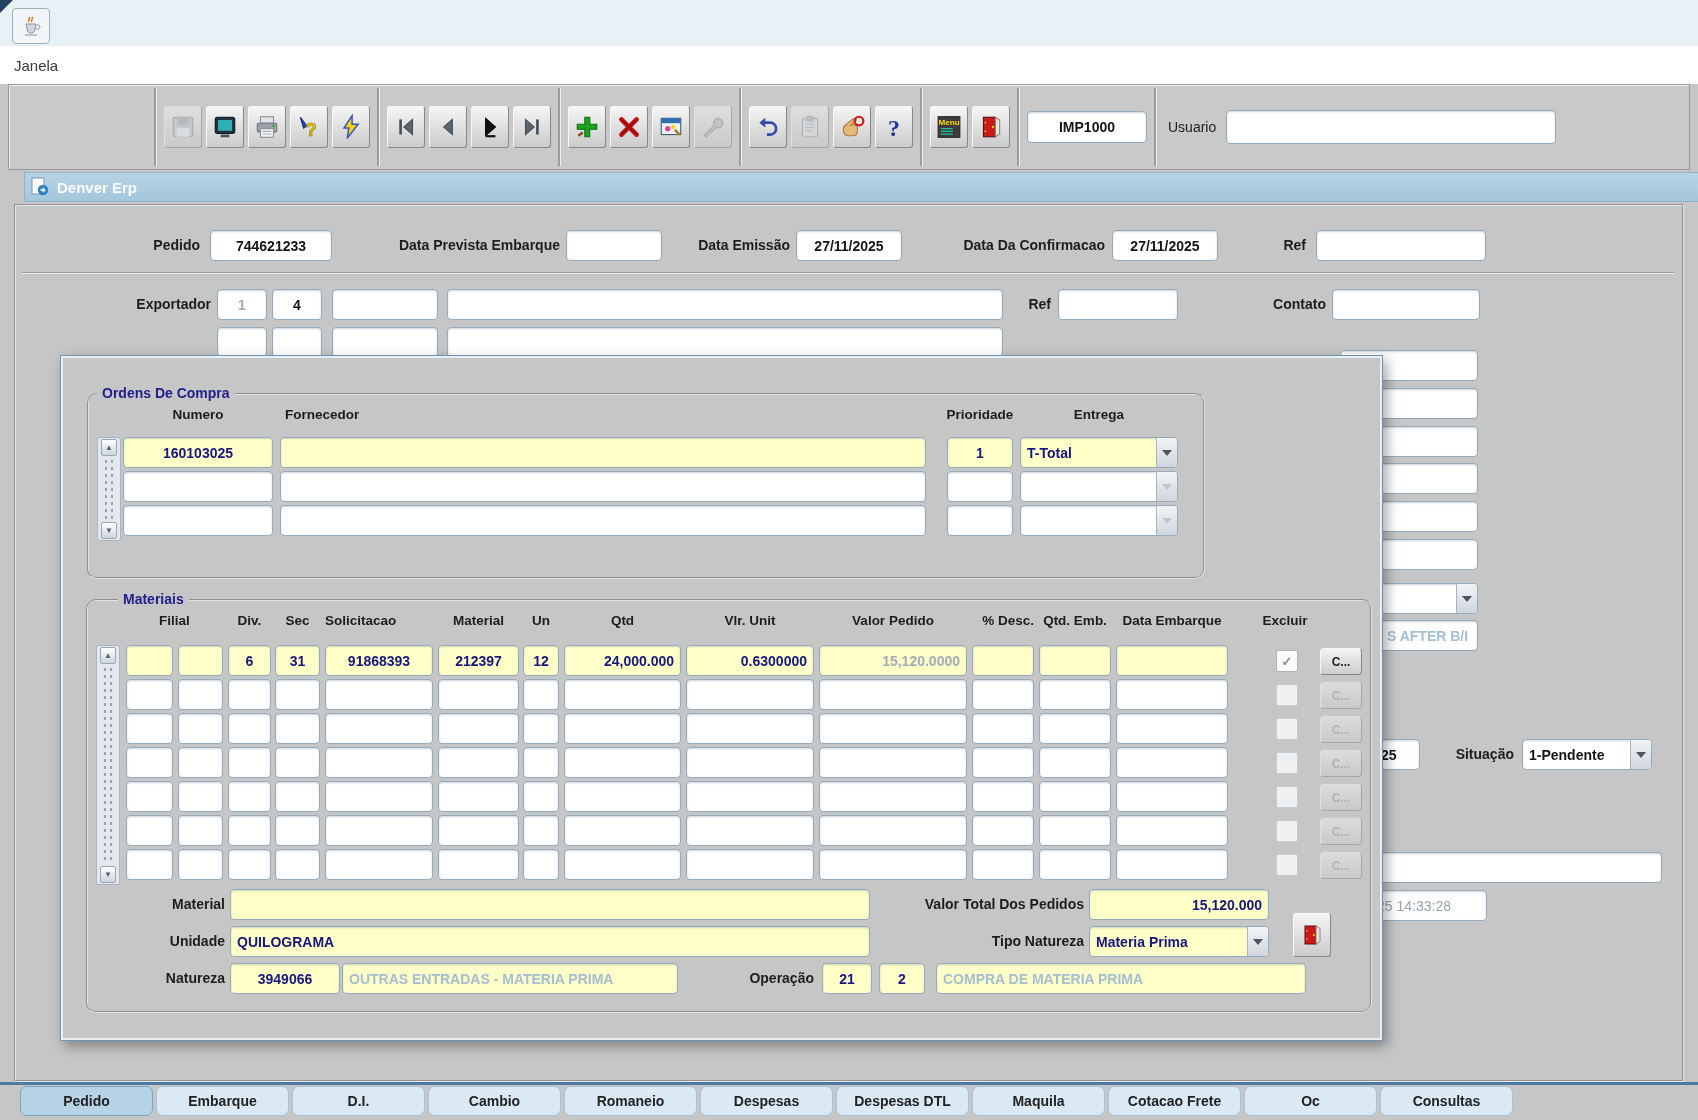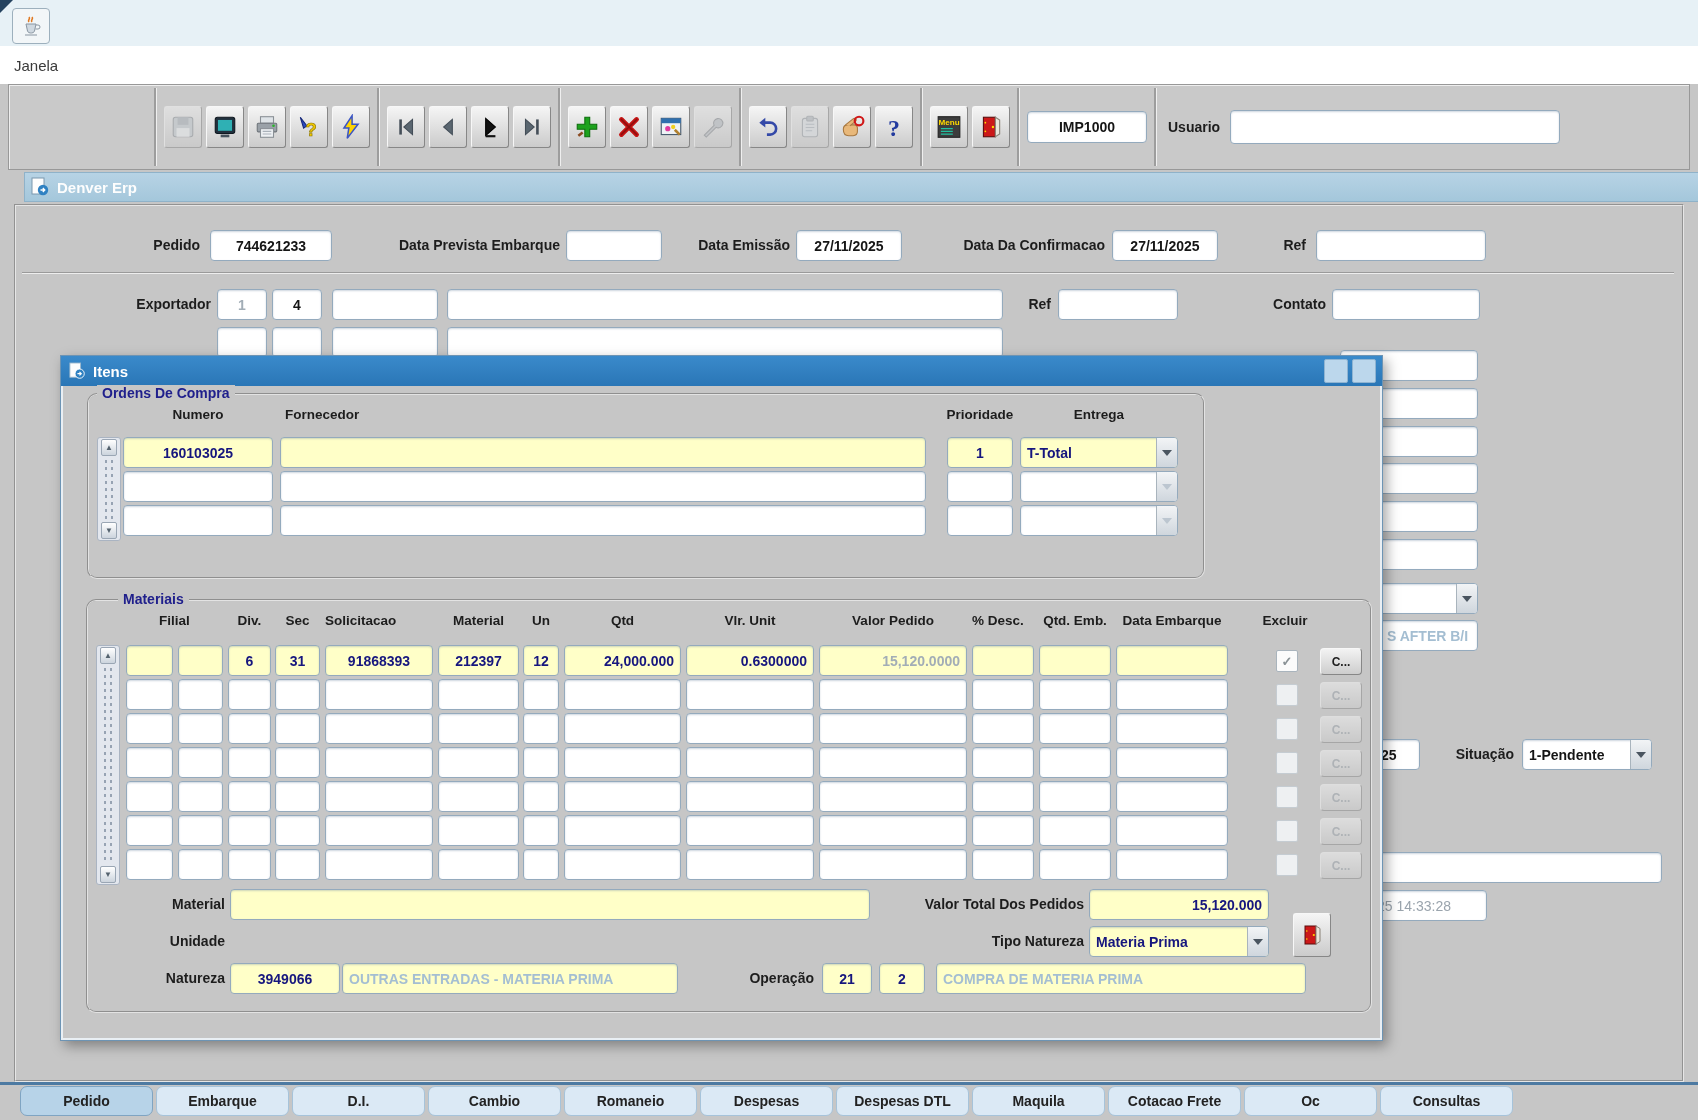--- a/index.html
+++ b/index.html
@@ -33,21 +33,21 @@
        border:1px solid #989898;box-shadow:inset 1px 1px 0 #eee;display:flex;align-items:center}
   .tspacer{width:138px;height:100%}
   .tsep{width:2px;height:78px;background:#9d9d9d;border-right:1px solid #efefef;margin:0 7px}
   .tgroup{display:flex;gap:4px;align-items:center}
   .tbtn{width:38px;height:42px;background:linear-gradient(#f5f5f5,#cbcbcb);
        border:1px solid;border-color:#f7f7f7 #878787 #878787 #f7f7f7;border-radius:3px;
        display:flex;align-items:center;justify-content:center;padding:0}
   .tbtn svg{width:26px;height:26px}
   .disabled{opacity:.5}
   .codefld{width:120px;height:32px;position:static;justify-content:center}
-  .usrlbl{font-size:14px;font-weight:bold;color:#1d1d1d;margin:0 10px 0 4px}
+  .usrlbl{font-size:14px;font-weight:normal;color:#1d1d1d;margin:0 10px 0 4px}
   .usrfld{width:330px;height:34px;position:static}
   
   .frametitle{left:24px;top:172px;width:1682px;height:30px;
        background:linear-gradient(#b7d3e5,#a4c7db);display:flex;align-items:center;
        border:1px solid #8fb2c9;color:#fdfdfd;font-size:15px;font-weight:bold}
   .frametitle svg{margin:0 8px 0 6px}
   .mainform{left:14px;top:204px;width:1670px;height:878px;background:#c6c6c6;
        border:2px groove #e6e6e6}
   .hsep{left:22px;top:272px;width:1652px;height:0;border-top:1px solid #9a9a9a;border-bottom:1px solid #ededed}
   
@@ -312,38 +312,20 @@
   <span class="arrowbtn">
       <span class="tri"></span>
     </span>
 </div>
 <div class="fld" style="left:1300px;top:852px;width:362px"></div>
 <div class="fld" style="left:1356px;top:890px;width:131px;color:#9aa4ad;font-weight:normal">
   <span style="margin-left:14px">25 14:33:28</span>
 </div>
 
 <div class="abs dialog">
-  <div class="dtitle">
-    <svg width="16" height="18" viewBox="0 0 18 20">
-      <rect x="1" y="1" width="12" height="16" fill="#fdfdfd" stroke="#9ab6cc"></rect>
-      <circle cx="12" cy="13" r="5.2" fill="#2f81c2" stroke="#fff"></circle>
-      <path d="M9.5 13 h4 M11.8 11 l2 2 -2 2" stroke="#fff" stroke-width="1.3" fill="none"></path>
-      </svg>
-    <span>Itens</span>
-    <button class="winbtn" style="left:1263px">
-      <svg width="14" height="14" viewBox="0 0 14 14">
-        <rect x="2" y="9" width="9" height="3" fill="#fff"></rect>
-        </svg>
-    </button>
-    <button class="winbtn" style="left:1291px">
-      <svg width="14" height="14" viewBox="0 0 14 14">
-        <rect x="2" y="2" width="10" height="10" fill="none" stroke="#fff" stroke-width="2"></rect>
-        </svg>
-    </button>
-  </div>
 
   <div class="group" id="ordens-group" style="left:26px;top:37px;width:1114px;height:182px">
     <span class="gtitle" style="left:8px">Ordens De Compra</span>
     <div class="hdr" style="left:34px;top:12px;width:150px;text-align:center">Numero</div>
     <div class="hdr" style="left:196px;top:12px">Fornecedor</div>
     <div class="hdr" style="left:828px;top:12px;width:126px;text-align:center">Prioridade</div>
     <div class="hdr" style="left:931px;top:12px;width:158px;text-align:center">Entrega</div>
     <div class="vscroll" style="left:8px;top:42px;width:20px;height:100px">
       <span class="varrow">▲</span>
       <span class="vthumb"></span>
@@ -385,21 +367,21 @@
     <div id="mat-headers">
         <div class="hdr" style="left:38px;top:12px;width:97px;text-align:center">Filial</div>
         <div class="hdr" style="left:140px;top:12px;width:43px;text-align:center">Div.</div>
         <div class="hdr" style="left:187px;top:12px;width:45px;text-align:center">Sec</div>
         <div class="hdr" style="left:237px;top:12px;width:108px;">Solicitacao</div>
         <div class="hdr" style="left:350px;top:12px;width:81px;text-align:center">Material</div>
         <div class="hdr" style="left:435px;top:12px;width:36px;text-align:center">Un</div>
         <div class="hdr" style="left:476px;top:12px;width:117px;text-align:center">Qtd</div>
         <div class="hdr" style="left:598px;top:12px;width:128px;text-align:center">Vlr. Unit</div>
         <div class="hdr" style="left:731px;top:12px;width:148px;text-align:center">Valor Pedido</div>
-        <div class="hdr" style="left:884px;top:12px;width:62px;text-align:left">% Desc.</div>
+        <div class="hdr" style="left:884px;top:12px;width:62px;text-align:right">% Desc.</div>
         <div class="hdr" style="left:951px;top:12px;width:72px;text-align:center">Qtd. Emb.</div>
         <div class="hdr" style="left:1028px;top:12px;width:112px;text-align:center">Data Embarque</div>
         <div class="hdr" style="left:1156px;top:12px;width:82px;text-align:center">Excluir</div>
       </div>
     <div class="vscroll" style="left:8px;top:44px;width:20px;height:236px">
       <span class="varrow">▲</span>
       <span class="vthumb"></span>
       <span class="varrow">▼</span>
     </div>
     <div id="mat-rows">
@@ -509,20 +491,21 @@
         <div class="chk dim" style="left:1188px;top:253px"></div>
         <div class="cbtn disabled" style="left:1232px;top:251px">C...</div>
       </div>
 
     <div class="lbl" style="left:17px;top:295px;width:120px">Material</div>
     <div class="fld yellow" style="left:142px;top:288px;width:640px"></div>
     <div class="lbl" style="left:800px;top:295px;width:196px">Valor Total Dos Pedidos</div>
     <div class="fld yellow right" style="left:1001px;top:288px;width:180px">15,120.000</div>
 
     <div class="lbl" style="left:17px;top:332px;width:120px">Unidade</div>
+    <div class="fld yellow" style="left:142px;top:325px;width:640px">QUILOGRAMA</div>
     <div class="lbl" style="left:880px;top:332px;width:116px">Tipo Natureza</div>
     <div class="fld yellow combo" style="left:1001px;top:325px;width:180px">
       <span>Materia Prima</span>
       <span class="arrowbtn">
           <span class="tri"></span>
         </span>
     </div>
     <button class="tbtn" style="position:absolute;left:1205px;top:312px;width:38px;height:44px">
       <svg viewBox="0 0 24 24" style="width:24px;height:24px">
         <rect x="5" y="3" width="11" height="18" fill="#cc1818" stroke="#5a0d0d"></rect>

